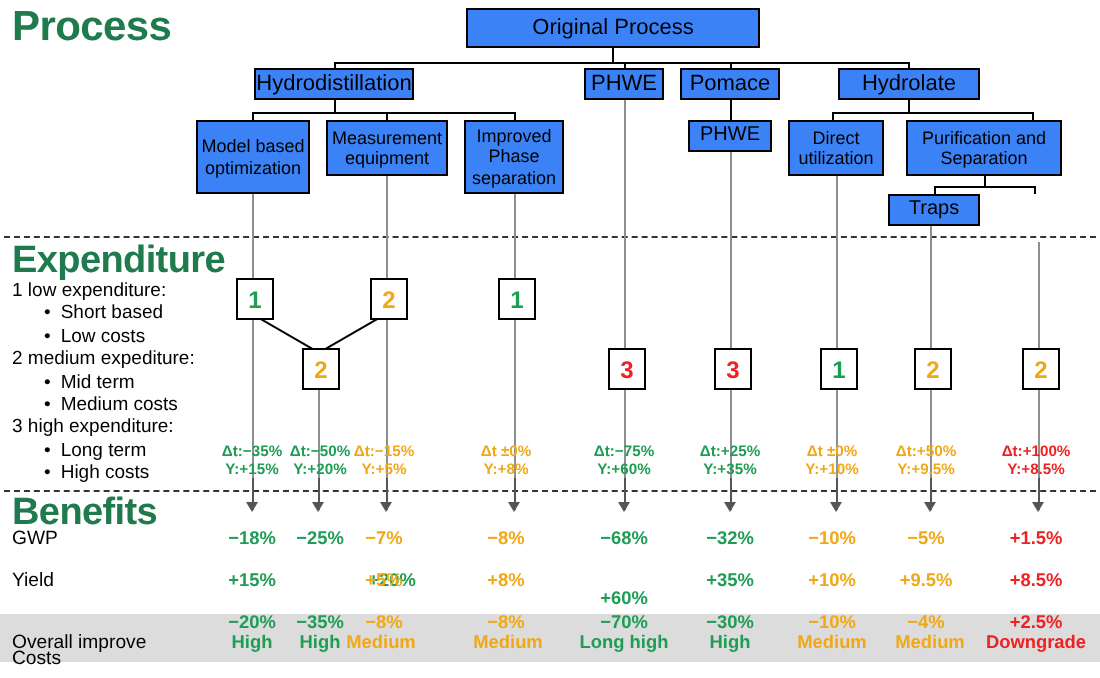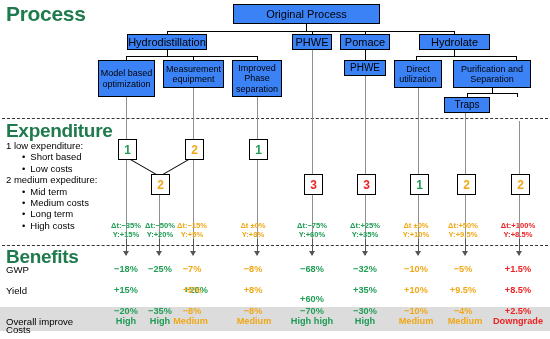--- a/index.html
+++ b/index.html
@@ -130,20 +130,21 @@
 
   <div class="abs sec-h" style="left:6px;top:120px;">Expenditure</div>
 
   <div class="legend" style="top:140px;">
     <p class="lv">1 low expenditure:</p>
     <p class="bul">Short based</p>
     <p class="bul">Low costs</p>
     <p class="lv">2 medium expediture:</p>
     <p class="bul">Mid term</p>
     <p class="bul">Medium costs</p>
+    <p class="lv">3 high expenditure:</p>
     <p class="bul">Long term</p>
     <p class="bul">High costs</p>
   </div>
 
   <div class="diag" style="left:127px;top:157px;width:36px;transform:rotate(30deg);"></div>
   <div class="diag" style="left:194px;top:157px;width:36px;transform:rotate(150deg);"></div>
 
   <div class="rate r1" style="left:118px;top:139px;">1</div>
   <div class="rate r2" style="left:185px;top:139px;">2</div>
   <div class="rate r2" style="left:151px;top:174px;">2</div>
@@ -238,19 +239,19 @@
   <div class="bcell g" style="left:340px;top:306px;width:50px;">−30%</div>
   <div class="bcell o" style="left:391px;top:306px;width:50px;">−10%</div>
   <div class="bcell o" style="left:438px;top:306px;width:50px;">−4%</div>
   <div class="bcell rd" style="left:492px;top:306px;width:52px;">+2.5%</div>
 
   <div class="brow-label" style="top:316px;">Overall improve</div>
   <div class="bcell g" style="left:101px;top:316px;width:50px;">High</div>
   <div class="bcell g" style="left:135px;top:316px;width:50px;">High</div>
   <div class="bcell o" style="left:162px;top:316px;width:57px;">Medium</div>
   <div class="bcell o" style="left:228px;top:316px;width:52px;">Medium</div>
-  <div class="bcell g" style="left:283px;top:316px;width:58px;">High high</div>
+  <div class="bcell g" style="left:283px;top:316px;width:58px;">Long high</div>
   <div class="bcell g" style="left:340px;top:316px;width:50px;">High</div>
   <div class="bcell o" style="left:389px;top:316px;width:54px;">Medium</div>
   <div class="bcell o" style="left:438px;top:316px;width:54px;">Medium</div>
   <div class="bcell rd" style="left:487px;top:316px;width:62px;">Downgrade</div>
 
 </div>
 
 </body></html>

